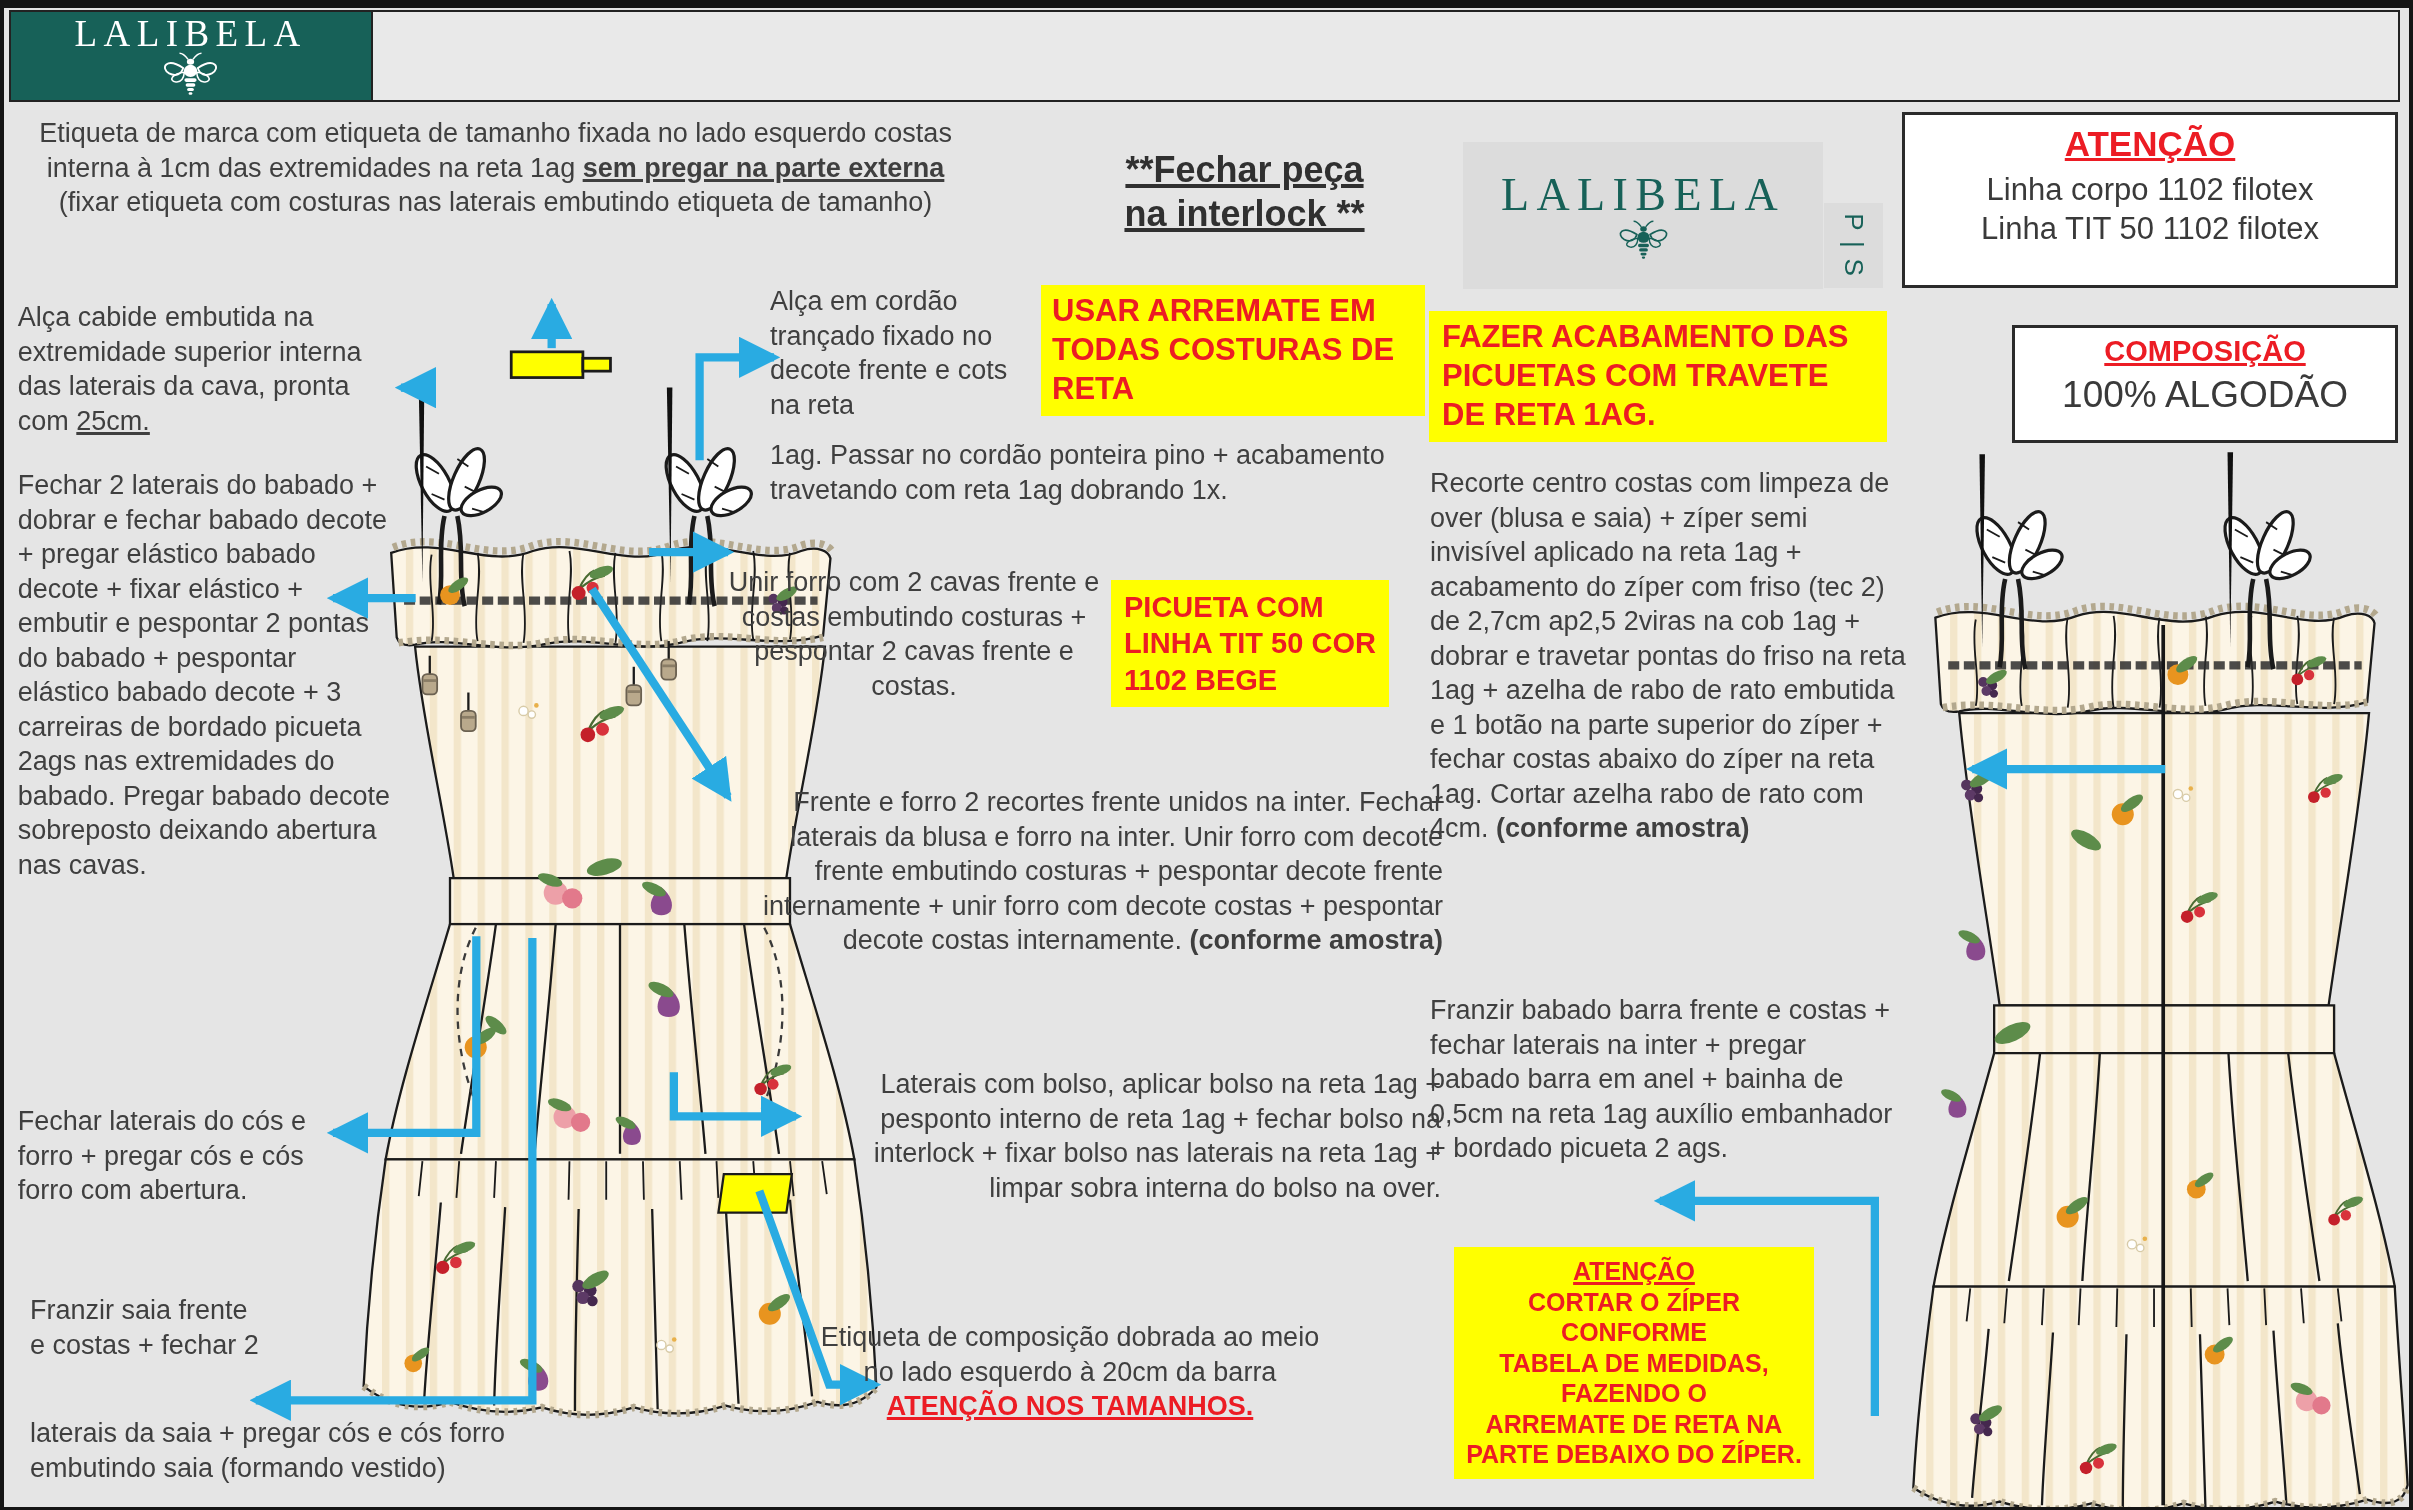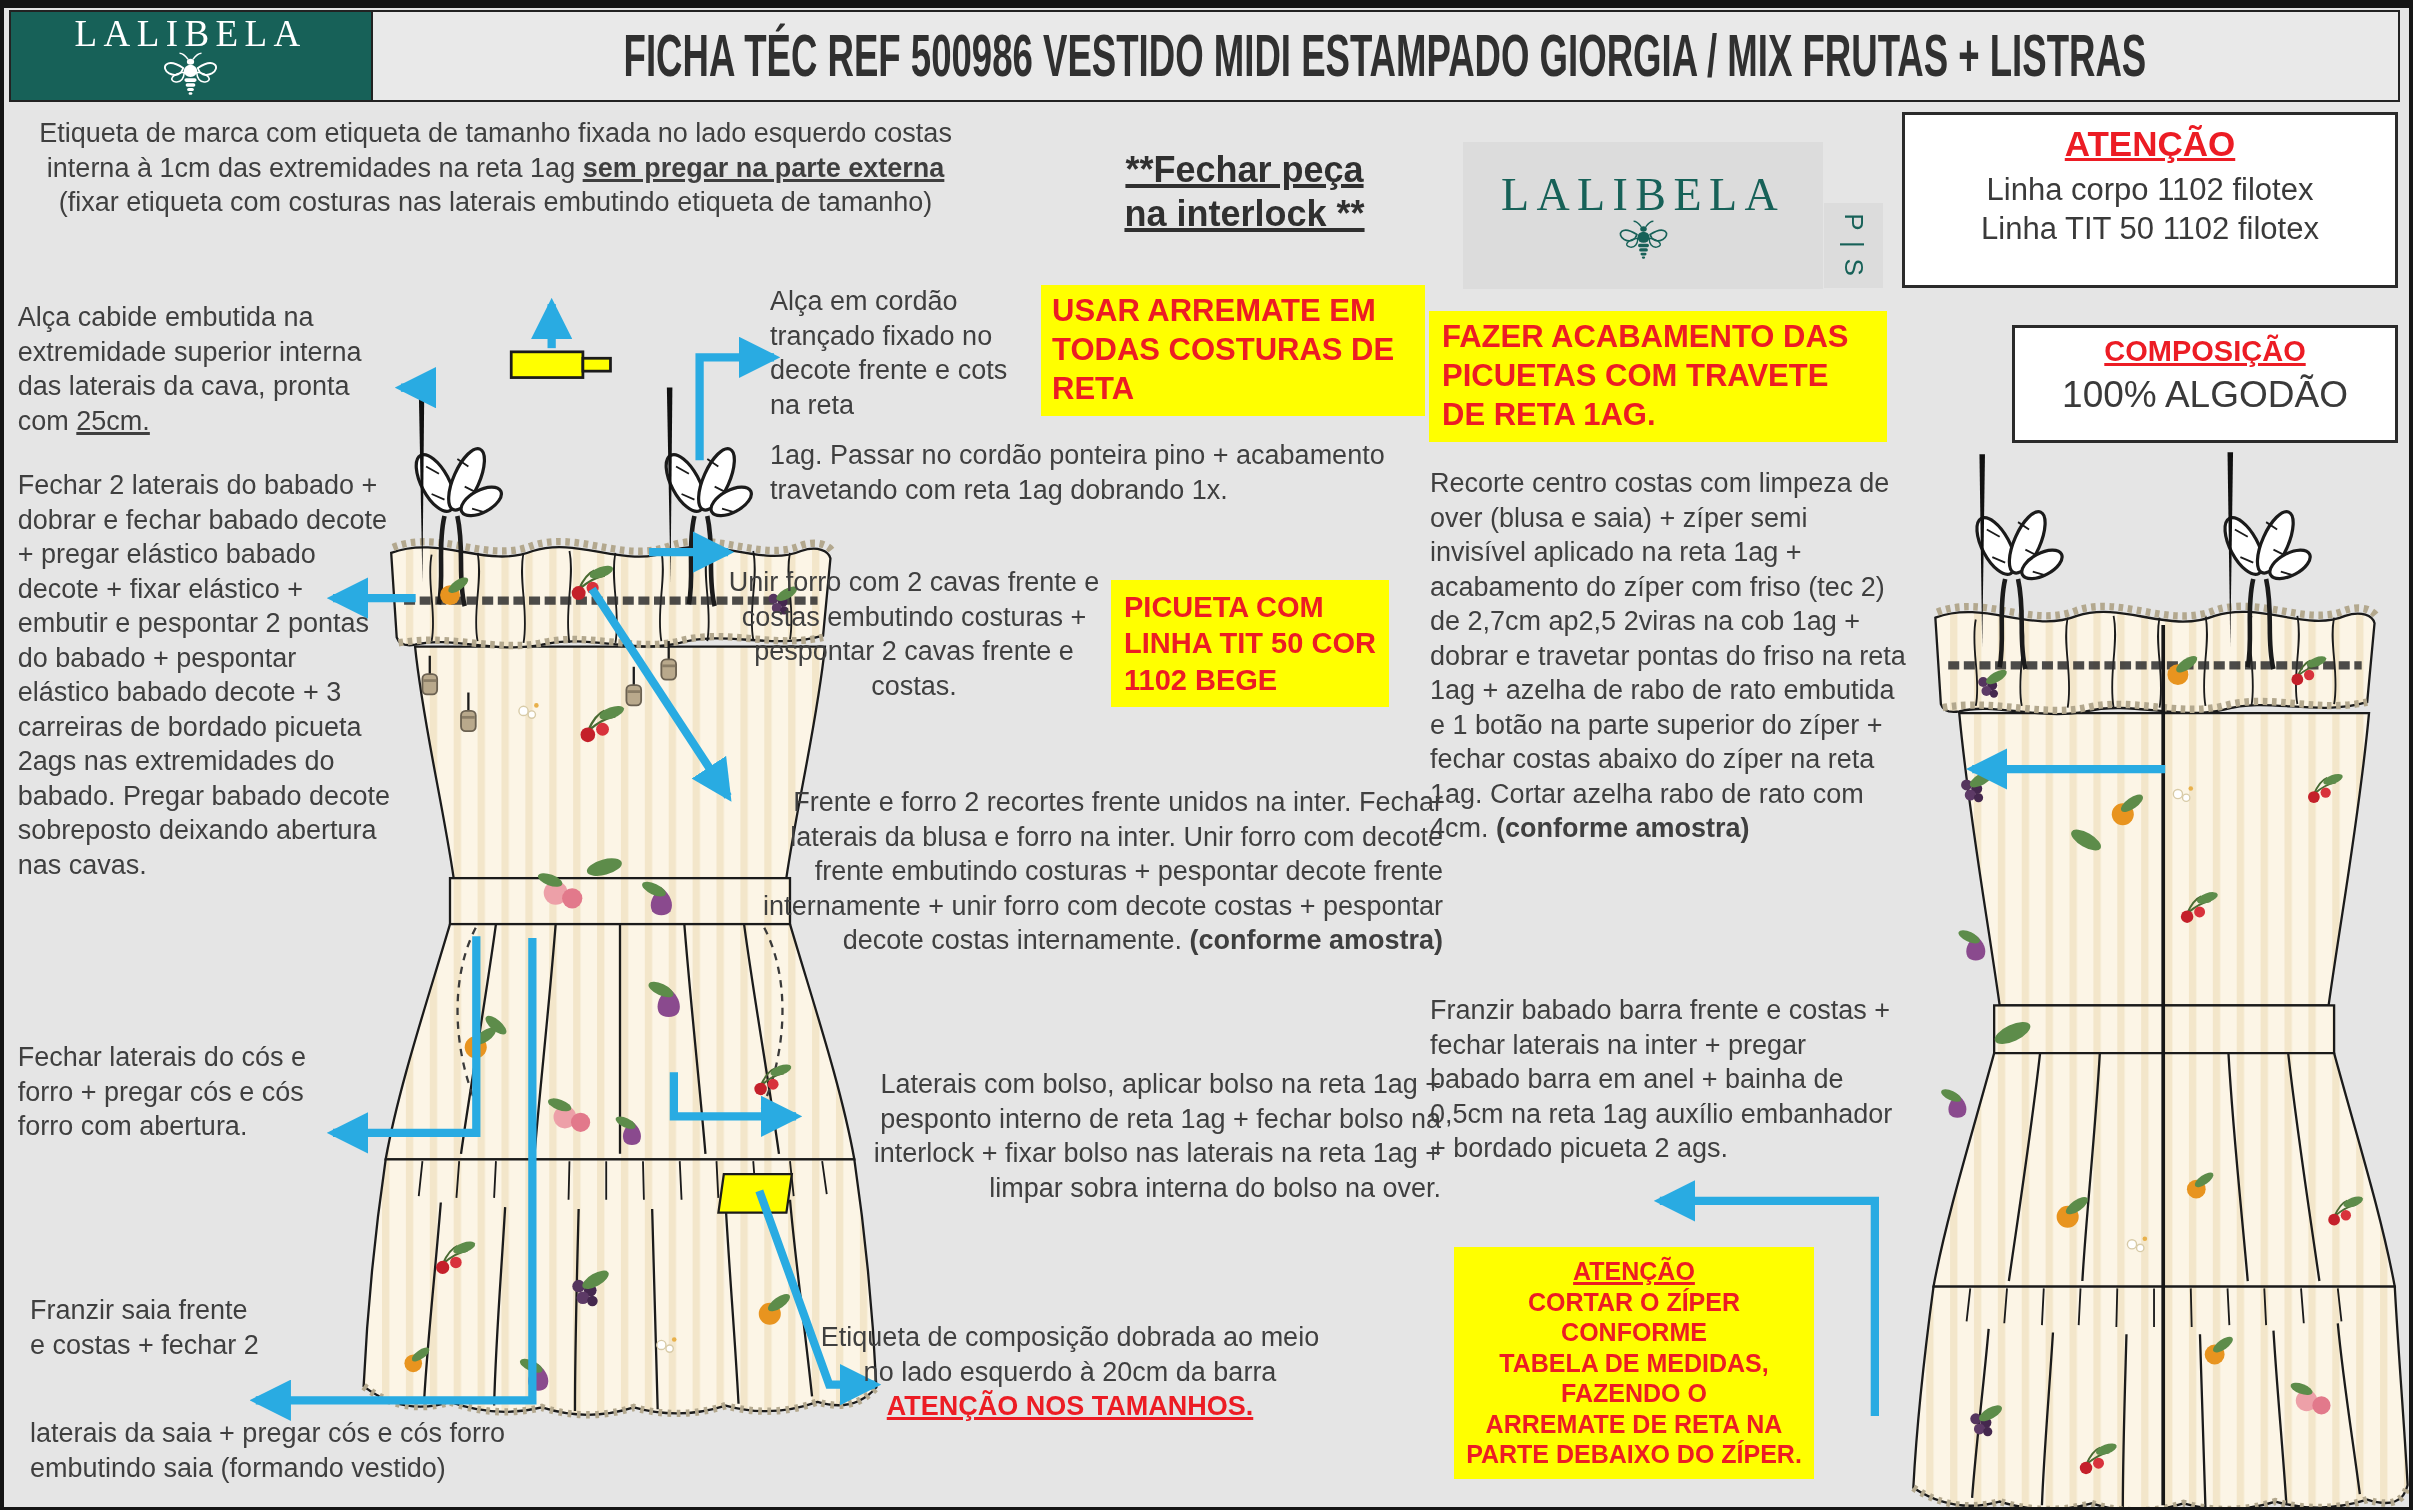--- a/index.html
+++ b/index.html
@@ -113,23 +113,20 @@
     </defs>
   </svg>
 
   <div class="hdr">
     <div class="logo-hdr">
       <div class="brand">LALIBELA</div>
       <svg width="61" height="44" viewBox="0 0 100 72">
           <use href="#bee"></use>
         </svg>
     </div>
-    <div class="hdr-title">
-      <span>FICHA TÉC REF 500986 VESTIDO MIDI ESTAMPADO GIORGIA / MIX FRUTAS + LISTRAS</span>
-    </div>
   </div>
 
   <svg class="svgabs" style="left:354px;top:271px;z-index:1" width="524" height="1190" viewBox="0 0 570 1295">
 
     <path d="M62,400 L508,400 C500,480 478,570 466,652 L104,652 C92,570 70,480 62,400 Z" fill="url(#stripes)" stroke="#1b1b1b" stroke-width="2.5"></path>
 
     <rect x="100" y="652" width="370" height="50" fill="url(#stripes)" stroke="#1b1b1b" stroke-width="2.5"></rect>
 
     <path d="M100,702 C74,790 44,880 30,958 L540,958 C526,880 496,790 470,702 Z" fill="url(#stripes)" stroke="#1b1b1b" stroke-width="2.5"></path>
     <path d="M150,702 C138,790 122,880 112,952 M215,702 C208,790 198,880 192,952 M285,702 L285,952 M355,702 C362,790 372,880 378,952 M420,702 C432,790 448,880 458,952" stroke="#1b1b1b" stroke-width="2.5" fill="none"></path>
@@ -255,21 +252,21 @@
   <div class="note tc" style="left:27.6px;top:108px;width:928px;">
     <span>Etiqueta de marca com etiqueta de tamanho fixada no lado esquerdo costas interna à 1cm das extremidades na reta 1ag </span><span class="bu">sem pregar na parte externa </span><span>(fixar etiqueta com costuras nas laterais embutindo etiqueta de tamanho)</span>
   </div>
 
   <div class="note" style="left:13.8px;top:292px;width:345px;">
     <span>Alça cabide embutida na extremidade superior interna das laterais da cava, pronta com </span><span class="u">25cm.</span>
   </div>
 
   <div class="note" style="left:13.8px;top:460px;width:375px;">Fechar 2 laterais do babado + dobrar e fechar babado decote + pregar elástico babado decote + fixar elástico + embutir e pespontar 2 pontas do babado + pespontar elástico babado decote + 3 carreiras de bordado picueta 2ags nas extremidades do babado. Pregar babado decote sobreposto deixando abertura nas cavas.</div>
 
-  <div class="note" style="left:13.8px;top:1032px;width:312px;">Fechar laterais do cós e forro + pregar cós e cós forro com abertura.</div>
+  <div class="note" style="left:13.8px;top:1096px;width:312px;">Fechar laterais do cós e forro + pregar cós e cós forro com abertura.</div>
 
   <div class="note" style="left:26px;top:1285px;width:230px;">Franzir saia frente e costas + fechar 2</div>
   <div class="note" style="left:766px;top:276px;width:257px;">Alça em cordão trançado fixado no decote frente e cots na reta</div>
 
   <div class="note" style="left:26px;top:1408px;width:588px;">laterais da saia + pregar cós e cós forro embutindo saia (formando vestido)</div>
   <div class="note" style="left:766px;top:430px;width:680px;">1ag. Passar no cordão ponteira pino + acabamento travetando com reta 1ag dobrando 1x.</div>
 
   <div class="note tc bighead prewrap" style="left:1043px;top:140px;width:395px;">**Fechar peça
 na interlock **</div>
 

